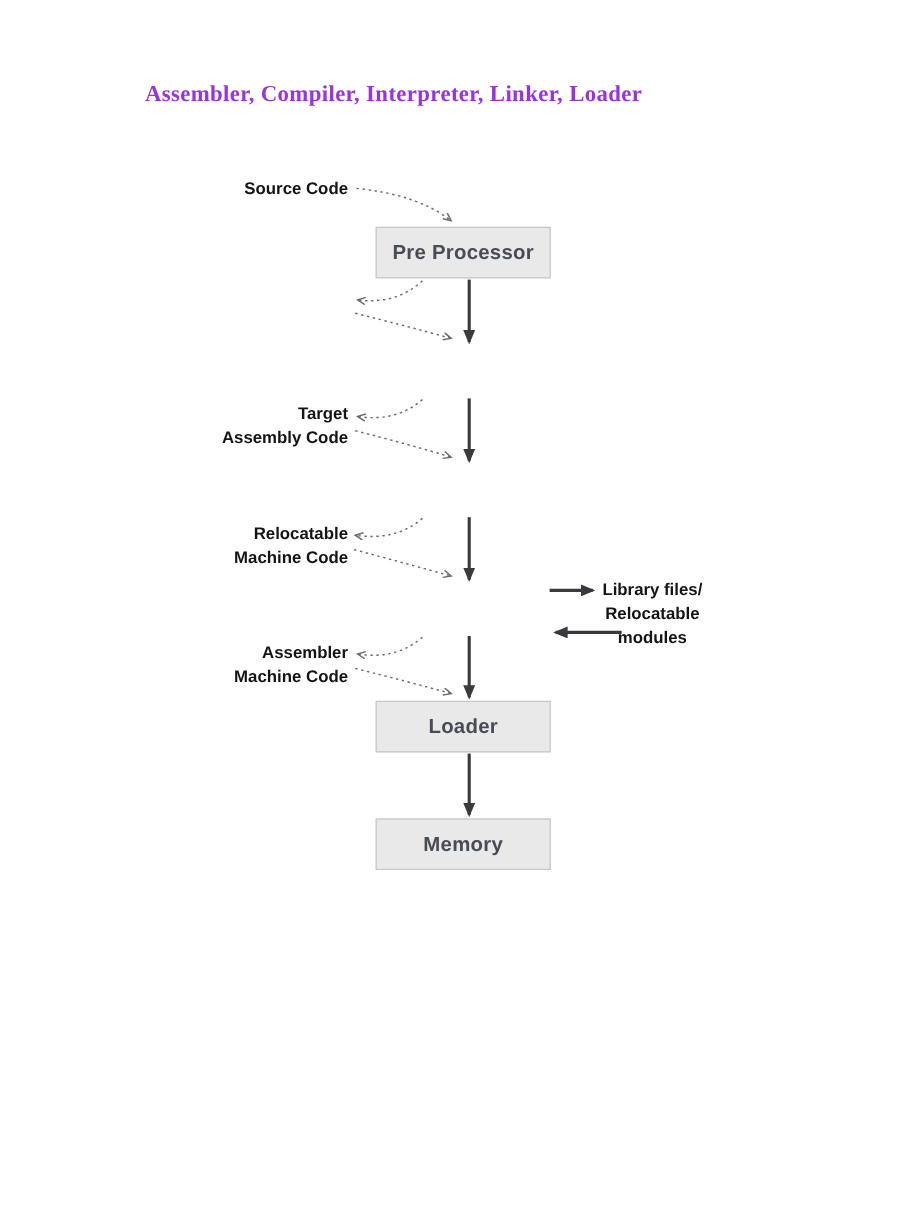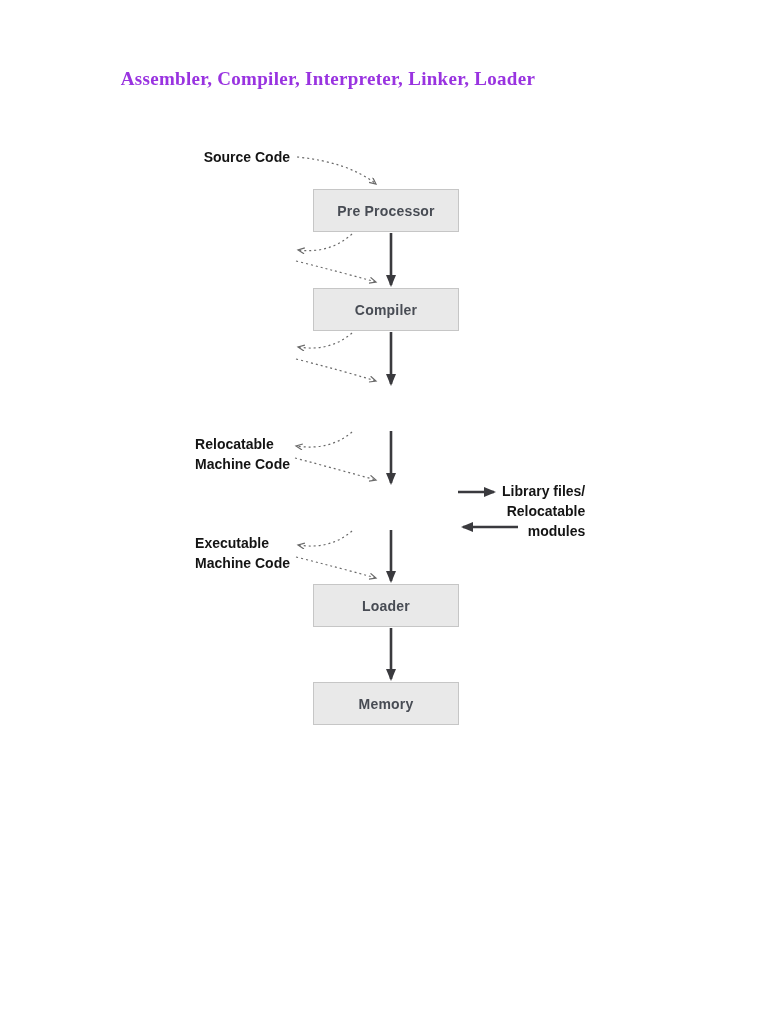--- a/index.html
+++ b/index.html
@@ -28,39 +28,39 @@
     left:313px;
     width:146px;height:43px;
     box-sizing:border-box;
     background:var(--box-fill,#e9e9e9);
     border:1px solid var(--box-border,#c6c6c6);
     display:flex;align-items:center;justify-content:center;
     z-index:2;
   }
   .node span{
     font-weight:bold;
-    font-size:14px;
+    font-size:17px;
     letter-spacing:0.2px;
     color:var(--box-text,#484c54);
   }
   .side-label{
     position:absolute;
     right:478px;
-    text-align:left;
+    text-align:right;
     font-size:14px;
     font-weight:600;
     line-height:20px;
     color:var(--label-color,#141414);
     white-space:nowrap;
     z-index:2;
   }
   .right-label{
     position:absolute;
     left:502px;
-    text-align:right;
+    text-align:center;
     font-size:14px;
     font-weight:600;
     line-height:20px;
     color:var(--label-color,#141414);
     white-space:nowrap;
     z-index:2;
   }
   svg.arrow-layer{
     position:absolute;left:0;top:0;width:768px;height:1024px;
     z-index:1;
@@ -113,39 +113,40 @@
     <path class="dashed-arrow" d="M 296 359 Q 340 370 376 381" marker-end="url(#arrowDash)"></path>
     <path class="dashed-arrow" d="M 352 432 Q 330 451 296 446" marker-end="url(#arrowDash)"></path>
     <path class="dashed-arrow" d="M 295 458 Q 340 470 376 480" marker-end="url(#arrowDash)"></path>
     <path class="dashed-arrow" d="M 352 531 Q 330 550 298 545" marker-end="url(#arrowDash)"></path>
     <path class="dashed-arrow" d="M 296 557 Q 340 568 376 578" marker-end="url(#arrowDash)"></path>
   </svg>
 
   <div class="node" style="top:189px">
     <span>Pre Processor</span>
   </div>
-  <div class="node" style="top:288px">
-    <span>Compiler</span>
-  </div>
   <div class="node" style="top:682px">
     <span>Memory</span>
   </div>
   <div class="node" style="top:584px">
     <span>Loader</span>
   </div>
 
   <div class="side-label" style="top:147px">
     <div>Source Code</div>
   </div>
+  <div class="side-label" style="top:334px">
+    <div>Target</div>
+    <div>Assembly Code</div>
+  </div>
   <div class="side-label" style="top:434px">
     <div>Relocatable</div>
     <div>Machine Code</div>
   </div>
   <div class="side-label" style="top:533px">
-    <div>Executable</div>
+    <div>Assembler</div>
     <div>Machine Code</div>
   </div>
 
   <div class="right-label" style="top:481px">
     <div>Library files/</div>
     <div>Relocatable</div>
     <div>modules</div>
   </div>
 
 </div>

